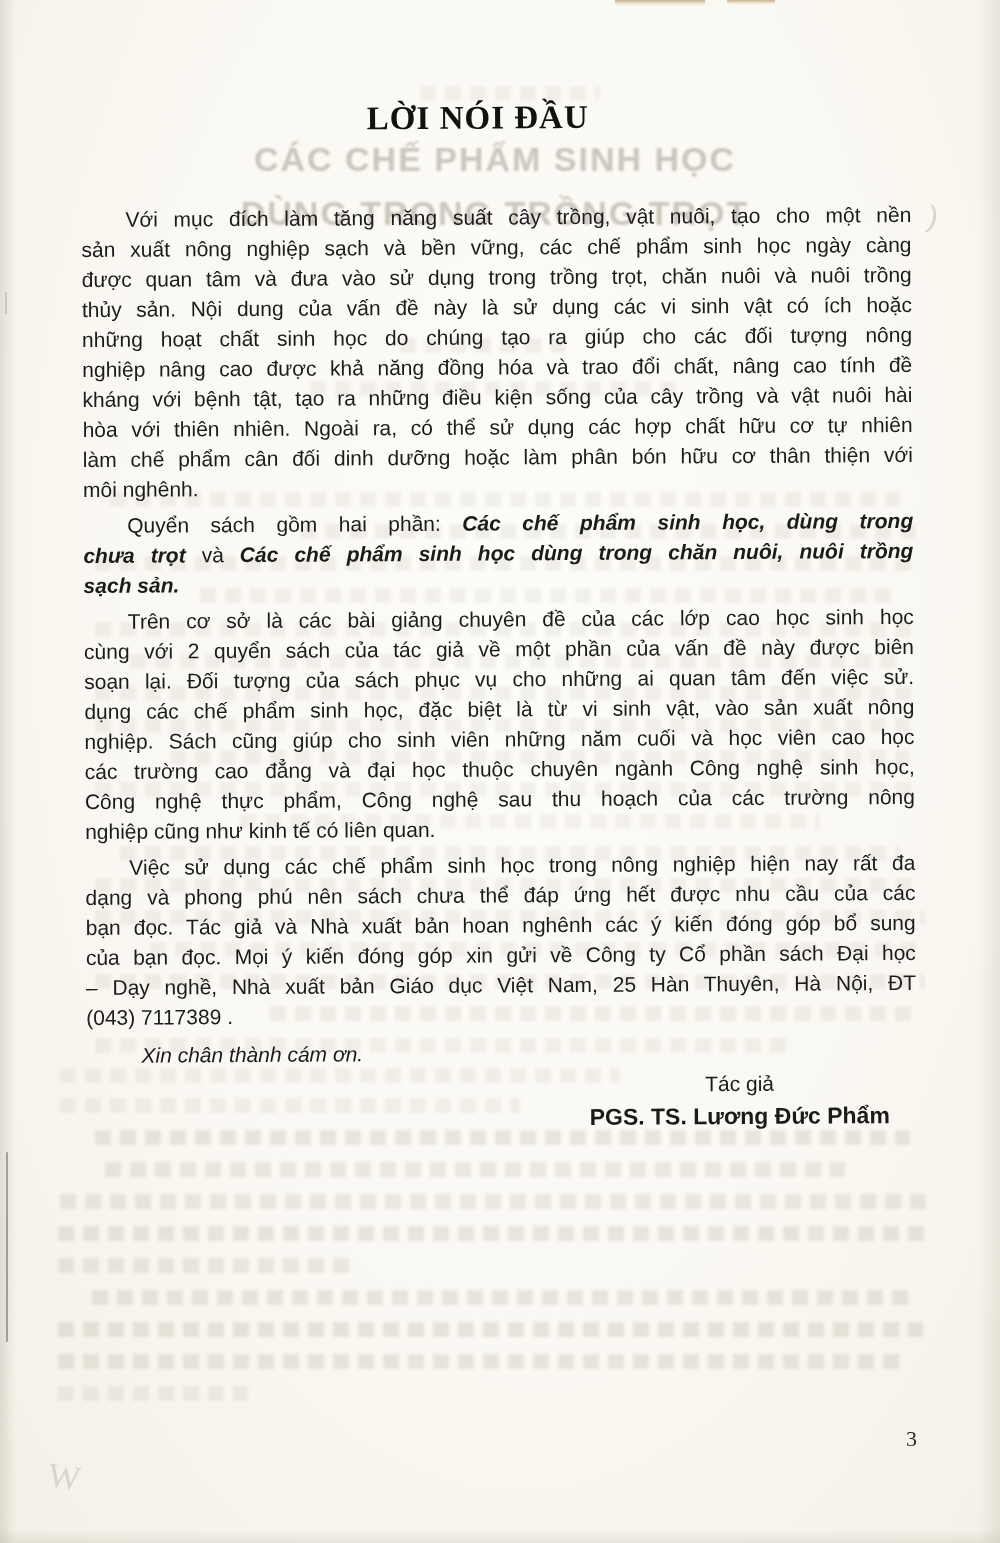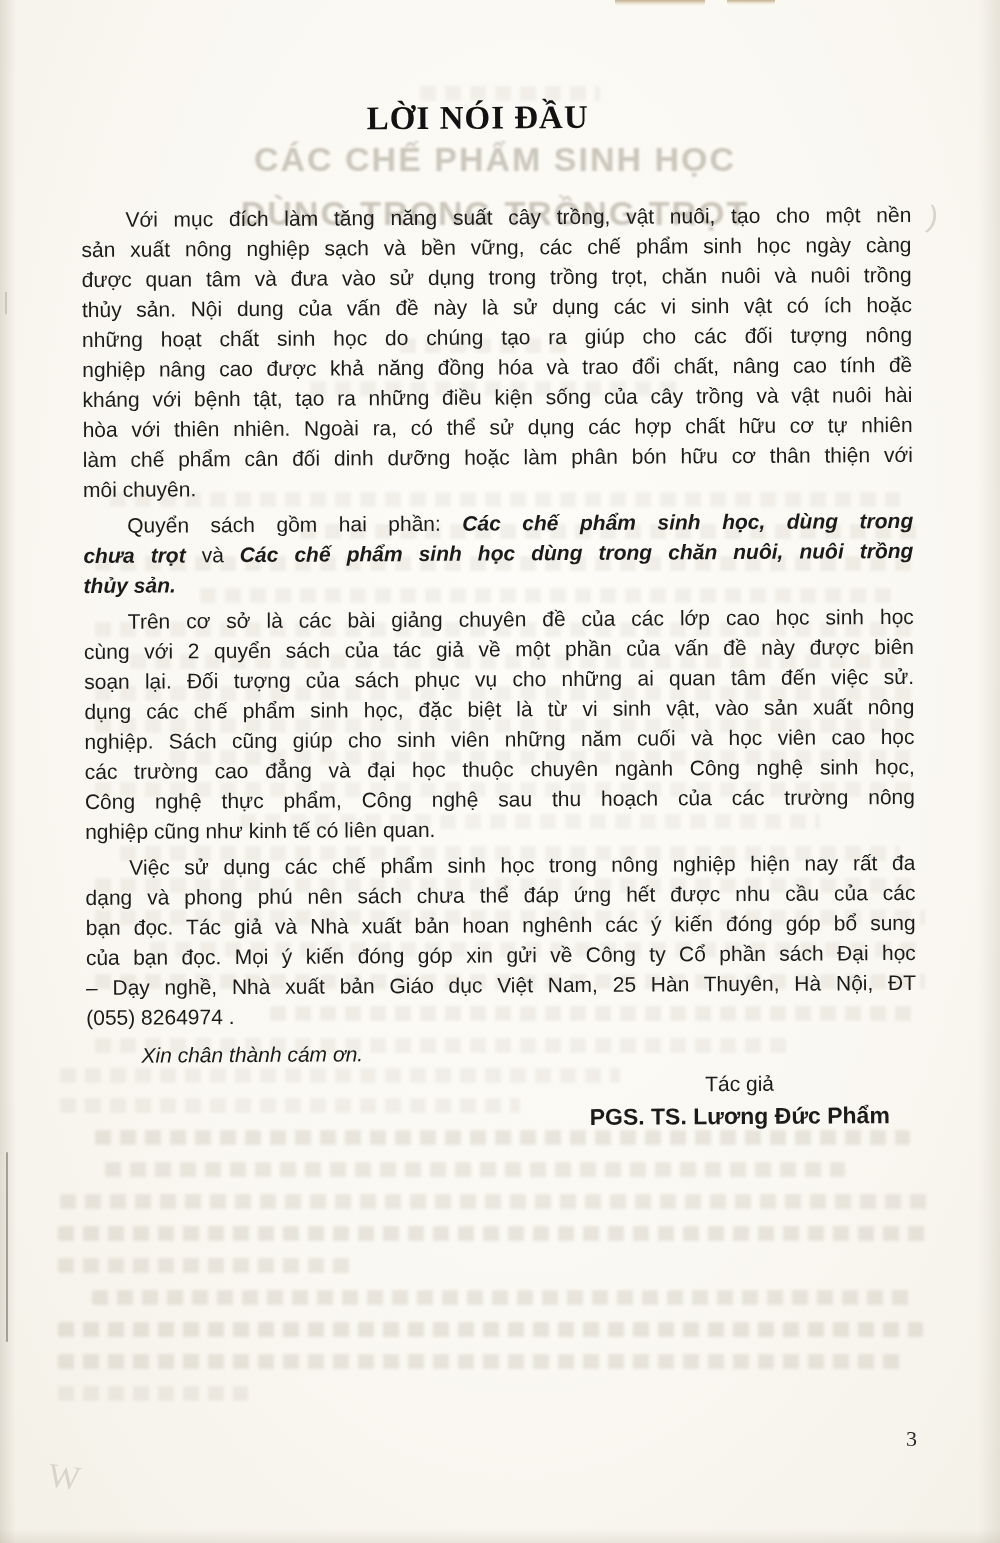--- a/index.html
+++ b/index.html
@@ -120,44 +120,44 @@
         <div class="para">
           <div class="line indent"><span>Với mục đích làm tăng năng suất cây trồng, vật nuôi, tạo cho một nền</span></div>
           <div class="line"><span>sản xuất nông nghiệp sạch và bền vững, các chế phẩm sinh học ngày càng</span></div>
           <div class="line"><span>được quan tâm và đưa vào sử dụng trong trồng trọt, chăn nuôi và nuôi trồng</span></div>
           <div class="line"><span>thủy sản. Nội dung của vấn đề này là sử dụng các vi sinh vật có ích hoặc</span></div>
           <div class="line"><span>những hoạt chất sinh học do chúng tạo ra giúp cho các đối tượng nông</span></div>
           <div class="line"><span>nghiệp nâng cao được khả năng đồng hóa và trao đổi chất, nâng cao tính đề</span></div>
           <div class="line"><span>kháng với bệnh tật, tạo ra những điều kiện sống của cây trồng và vật nuôi hài</span></div>
           <div class="line"><span>hòa với thiên nhiên. Ngoài ra, có thể sử dụng các hợp chất hữu cơ tự nhiên</span></div>
           <div class="line"><span>làm chế phẩm cân đối dinh dưỡng hoặc làm phân bón hữu cơ thân thiện với</span></div>
-          <div class="line last"><span>môi chuyên.</span></div>
+          <div class="line last"><span>môi nghênh.</span></div>
         </div>
         <div class="para">
           <div class="line indent"><span>Quyển sách gồm hai phần: </span><span class="bi">Các chế phẩm sinh học, dùng trong</span></div>
           <div class="line"><span class="bi">chưa trọt</span><span> và </span><span class="bi">Các chế phẩm sinh học dùng trong chăn nuôi, nuôi trồng</span></div>
-          <div class="line last"><span class="bi">thủy sản.</span></div>
+          <div class="line last"><span class="bi">sạch sản.</span></div>
         </div>
         <div class="para">
           <div class="line indent"><span>Trên cơ sở là các bài giảng chuyên đề của các lớp cao học sinh học</span></div>
           <div class="line"><span>cùng với 2 quyển sách của tác giả về một phần của vấn đề này được biên</span></div>
           <div class="line"><span>soạn lại. Đối tượng của sách phục vụ cho những ai quan tâm đến việc sử.</span></div>
           <div class="line"><span>dụng các chế phẩm sinh học, đặc biệt là từ vi sinh vật, vào sản xuất nông</span></div>
           <div class="line"><span>nghiệp. Sách cũng giúp cho sinh viên những năm cuối và học viên cao học</span></div>
           <div class="line"><span>các trường cao đẳng và đại học thuộc chuyên ngành Công nghệ sinh học,</span></div>
           <div class="line"><span>Công nghệ thực phẩm, Công nghệ sau thu hoạch của các trường nông</span></div>
           <div class="line last"><span>nghiệp cũng như kinh tế có liên quan.</span></div>
         </div>
         <div class="para">
           <div class="line indent"><span>Việc sử dụng các chế phẩm sinh học trong nông nghiệp hiện nay rất đa</span></div>
           <div class="line"><span>dạng và phong phú nên sách chưa thể đáp ứng hết được nhu cầu của các</span></div>
           <div class="line"><span>bạn đọc. Tác giả và Nhà xuất bản hoan nghênh các ý kiến đóng góp bổ sung</span></div>
           <div class="line"><span>của bạn đọc. Mọi ý kiến đóng góp xin gửi về Công ty Cổ phần sách Đại học</span></div>
           <div class="line"><span>– Dạy nghề, Nhà xuất bản Giáo dục Việt Nam, 25 Hàn Thuyên, Hà Nội, ĐT</span></div>
-          <div class="line last"><span>(055) 8264974 .</span></div>
+          <div class="line last"><span>(043) 7117389 .</span></div>
         </div>
       </div>
     <div class="closing-line">Xin chân thành cám ơn.</div>
     <div class="signature">
       <div class="sig-role">Tác giả</div>
       <div class="sig-name">PGS. TS. Lương Đức Phẩm</div>
     </div>
   </div>
 
   <div class="page-number">3</div>

